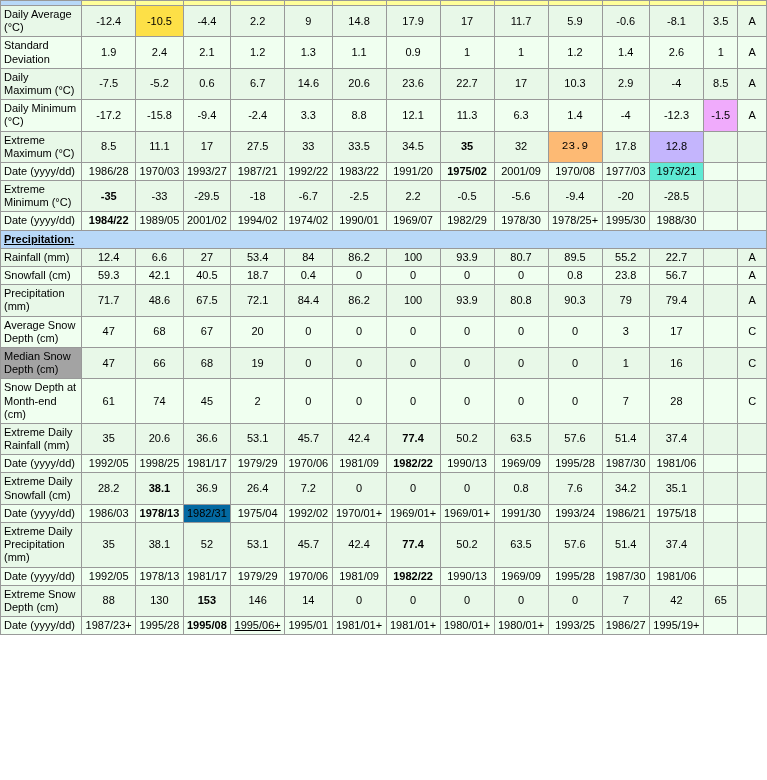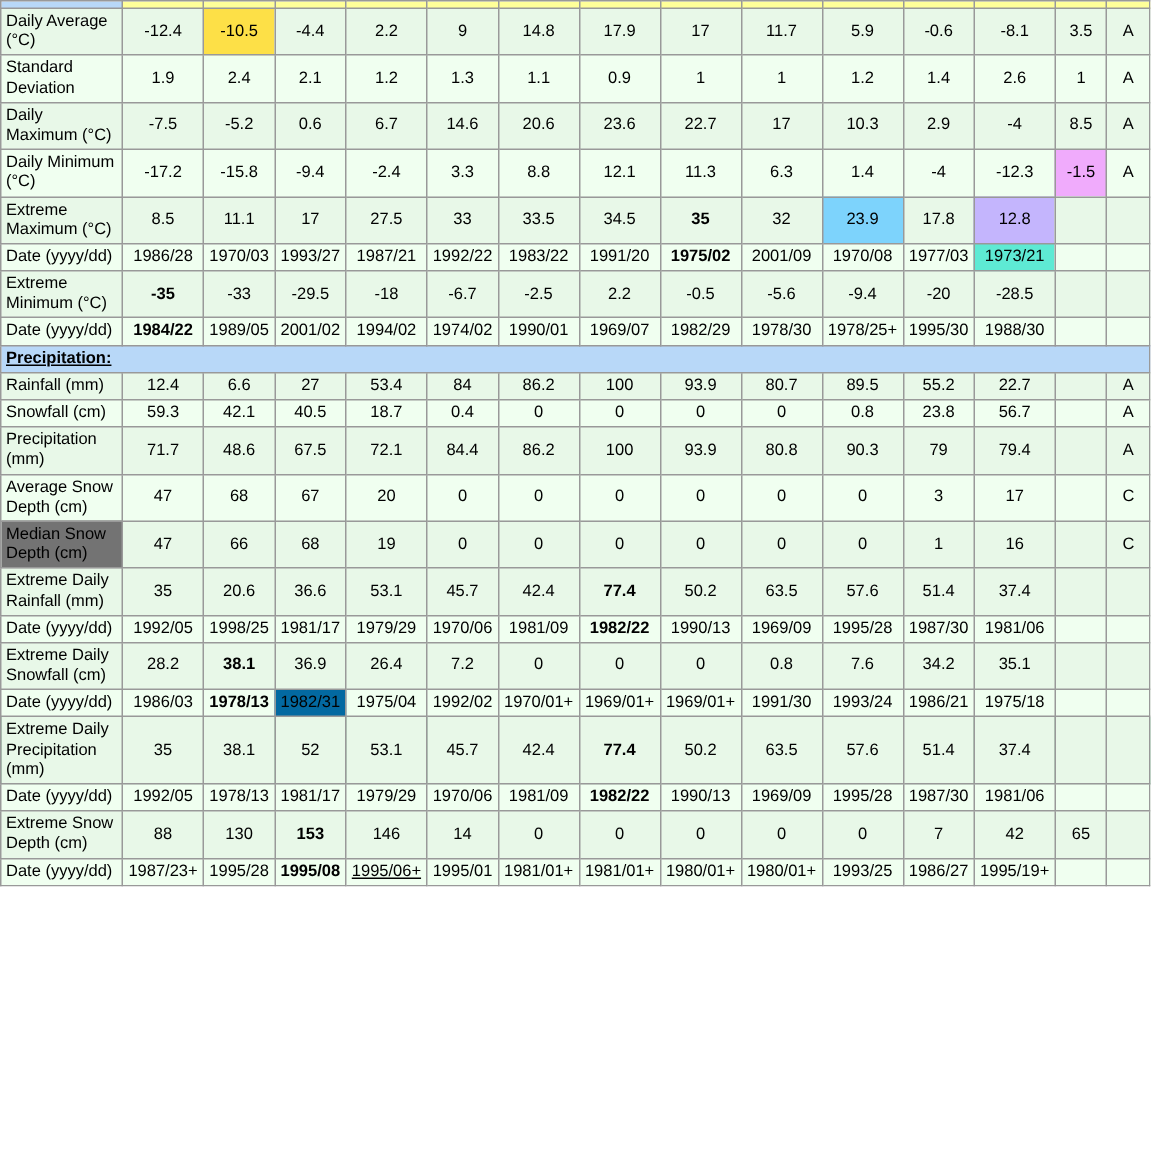--- a/index.html
+++ b/index.html
@@ -114,21 +114,21 @@
         <td style="background: rgb(232, 248, 232);">Extreme Maximum (°C)</td>
         <td style="background: rgb(232, 248, 232);">8.5</td>
         <td style="background: rgb(232, 248, 232);">11.1</td>
         <td style="background: rgb(232, 248, 232);">17</td>
         <td style="background: rgb(232, 248, 232);">27.5</td>
         <td style="background: rgb(232, 248, 232);">33</td>
         <td style="background: rgb(232, 248, 232);">33.5</td>
         <td style="background: rgb(232, 248, 232);">34.5</td>
         <td style="background: rgb(232, 248, 232); font-weight: bold;">35</td>
         <td style="background: rgb(232, 248, 232);">32</td>
-        <td style="background: #7dd3fc;">23.9</td>
+        <td style="background: #fdba74; font-family: Liberation Mono, monospace;">23.9</td>
         <td style="background: rgb(232, 248, 232);">17.8</td>
         <td style="background: #c4b5fd;">12.8</td>
         <td style="background: rgb(232, 248, 232);"></td>
         <td style="background: rgb(232, 248, 232);"></td>
       </tr>
       <tr style="background: rgb(240, 255, 240);">
         <td style="background: rgb(240, 255, 240);">Date (yyyy/dd)</td>
         <td style="background: rgb(240, 255, 240);">1986/28</td>
         <td style="background: rgb(240, 255, 240);">1970/03</td>
         <td style="background: rgb(240, 255, 240);">1993/27</td>
@@ -243,35 +243,52 @@
         <td style="background: rgb(240, 255, 240);">0</td>
         <td style="background: rgb(240, 255, 240);">0</td>
         <td style="background: rgb(240, 255, 240);">0</td>
         <td style="background: rgb(240, 255, 240);">0</td>
         <td style="background: rgb(240, 255, 240);">3</td>
         <td style="background: rgb(240, 255, 240);">17</td>
         <td style="background: rgb(240, 255, 240);"></td>
         <td style="background: rgb(240, 255, 240);">C</td>
       </tr>
       <tr style="background: rgb(232, 248, 232);">
-        <td style="background: #737373;">Median Snow Depth (cm)</td>
+        <td style="background: #a3a3a3;">Median Snow Depth (cm)</td>
         <td style="background: rgb(232, 248, 232);">47</td>
         <td style="background: rgb(232, 248, 232);">66</td>
         <td style="background: rgb(232, 248, 232);">68</td>
         <td style="background: rgb(232, 248, 232);">19</td>
         <td style="background: rgb(232, 248, 232);">0</td>
         <td style="background: rgb(232, 248, 232);">0</td>
         <td style="background: rgb(232, 248, 232);">0</td>
         <td style="background: rgb(232, 248, 232);">0</td>
         <td style="background: rgb(232, 248, 232);">0</td>
         <td style="background: rgb(232, 248, 232);">0</td>
         <td style="background: rgb(232, 248, 232);">1</td>
         <td style="background: rgb(232, 248, 232);">16</td>
         <td style="background: rgb(232, 248, 232);"></td>
         <td style="background: rgb(232, 248, 232);">C</td>
+      </tr>
+      <tr style="background: rgb(240, 255, 240);">
+        <td style="background: rgb(240, 255, 240);">Snow Depth at Month-end (cm)</td>
+        <td style="background: rgb(240, 255, 240);">61</td>
+        <td style="background: rgb(240, 255, 240);">74</td>
+        <td style="background: rgb(240, 255, 240);">45</td>
+        <td style="background: rgb(240, 255, 240);">2</td>
+        <td style="background: rgb(240, 255, 240);">0</td>
+        <td style="background: rgb(240, 255, 240);">0</td>
+        <td style="background: rgb(240, 255, 240);">0</td>
+        <td style="background: rgb(240, 255, 240);">0</td>
+        <td style="background: rgb(240, 255, 240);">0</td>
+        <td style="background: rgb(240, 255, 240);">0</td>
+        <td style="background: rgb(240, 255, 240);">7</td>
+        <td style="background: rgb(240, 255, 240);">28</td>
+        <td style="background: rgb(240, 255, 240);"></td>
+        <td style="background: rgb(240, 255, 240);">C</td>
       </tr>
       <tr style="background: rgb(232, 248, 232);">
         <td style="background: rgb(232, 248, 232);">Extreme Daily Rainfall (mm)</td>
         <td style="background: rgb(232, 248, 232);">35</td>
         <td style="background: rgb(232, 248, 232);">20.6</td>
         <td style="background: rgb(232, 248, 232);">36.6</td>
         <td style="background: rgb(232, 248, 232);">53.1</td>
         <td style="background: rgb(232, 248, 232);">45.7</td>
         <td style="background: rgb(232, 248, 232);">42.4</td>
         <td style="background: rgb(232, 248, 232); font-weight: bold;">77.4</td>

